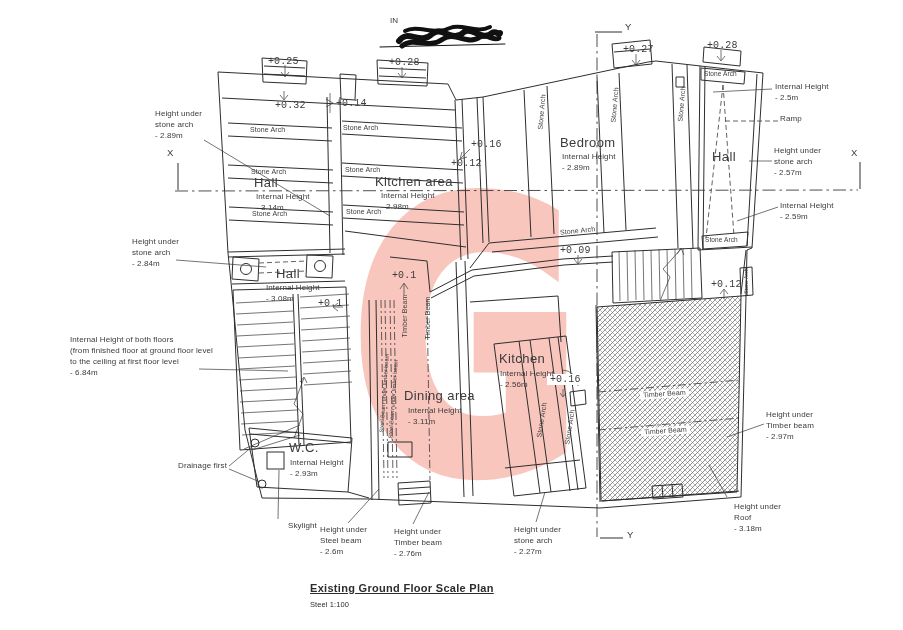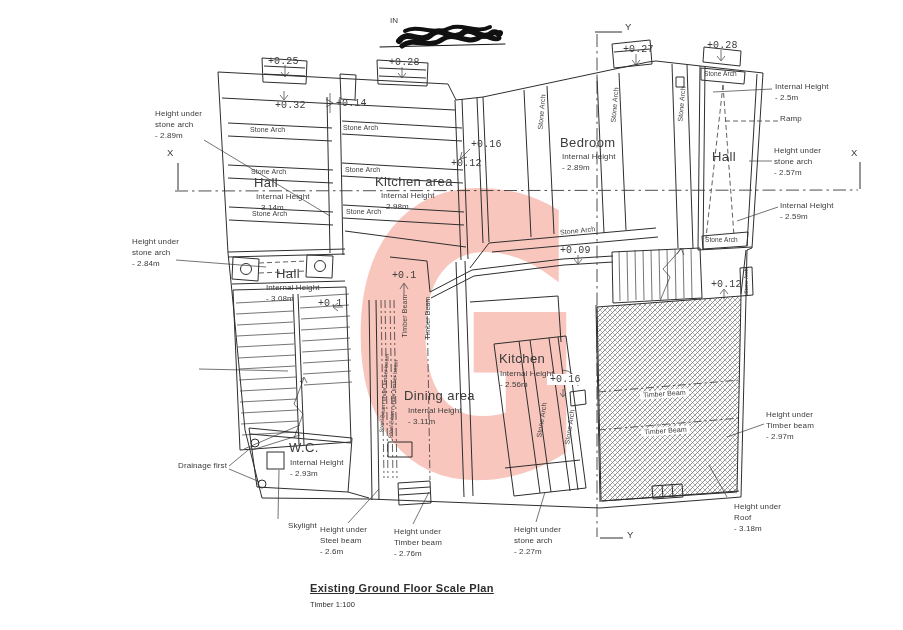--- a/index.html
+++ b/index.html
@@ -223,20 +223,24 @@
 <div class="t sa v" style="left:393px;top:399px;font-size:5.5px;transform:translate(-50%,-50%) rotate(-86deg)">Steel Beam under timber beam</div>
 <div class="t sa wbg" style="left:640px;top:390px;transform:rotate(-4deg)">Timber Beam</div>
 <div class="t sa wbg" style="left:641px;top:427px;transform:rotate(-4deg)">Timber Beam</div>
 
 <div class="t" style="left:155px;top:108px">Height under
 stone arch
 - 2.89m</div>
 <div class="t" style="left:132px;top:236px">Height under
 stone arch
 - 2.84m</div>
+<div class="t" style="left:70px;top:334px">Internal Height of both floors
+(from finished floor at ground floor level
+to the ceiling at first floor level
+- 6.84m</div>
 <div class="t" style="left:178px;top:460px">Drainage first</div>
 <div class="t" style="left:288px;top:520px">Skylight</div>
 <div class="t" style="left:320px;top:524px">Height under
 Steel beam
 - 2.6m</div>
 <div class="t" style="left:394px;top:526px">Height under
 Timber beam
 - 2.76m</div>
 <div class="t" style="left:514px;top:524px">Height under
 stone arch
@@ -255,15 +259,15 @@
 <div class="t" style="left:734px;top:501px">Height under
 Roof
 - 3.18m</div>
 
 <div class="t ax" style="left:167px;top:147px">X</div>
 <div class="t ax" style="left:851px;top:147px">X</div>
 <div class="t ax" style="left:625px;top:21px">Y</div>
 <div class="t ax" style="left:627px;top:529px">Y</div>
 
 <div class="t title" style="left:310px;top:583px">Existing Ground Floor Scale Plan</div>
-<div class="t scale" style="left:310px;top:599px">Timber 1:100</div>
+<div class="t scale" style="left:310px;top:599px">Steel 1:100</div>
 
 </div>
 
 </body></html>

